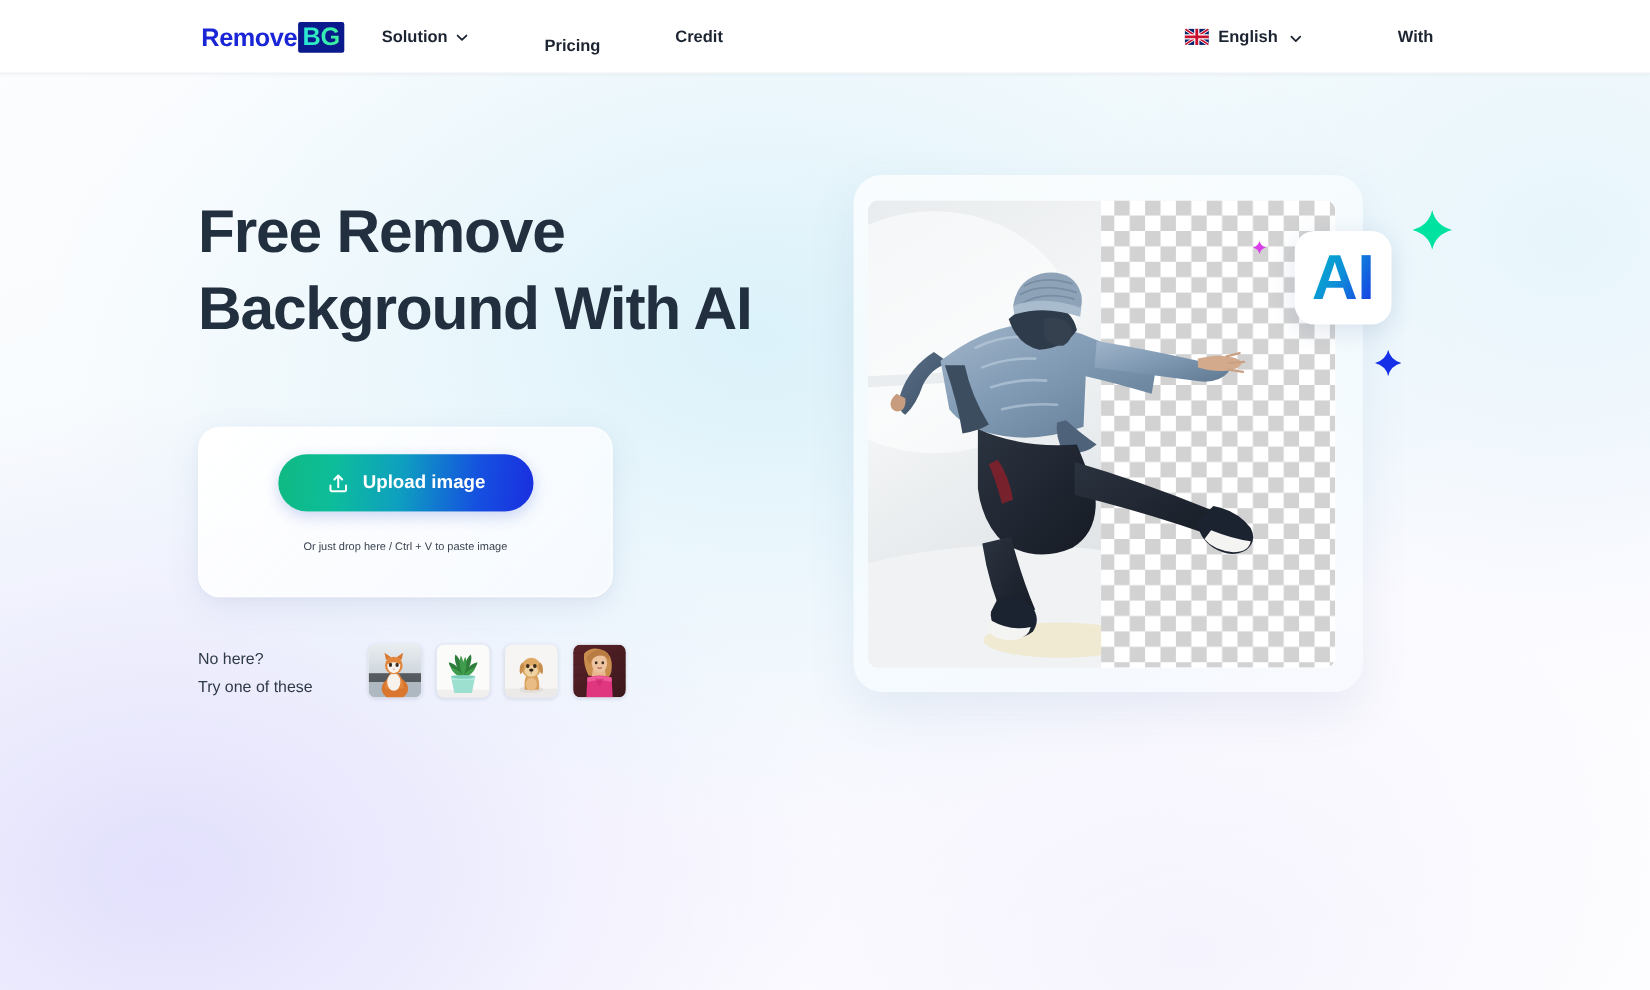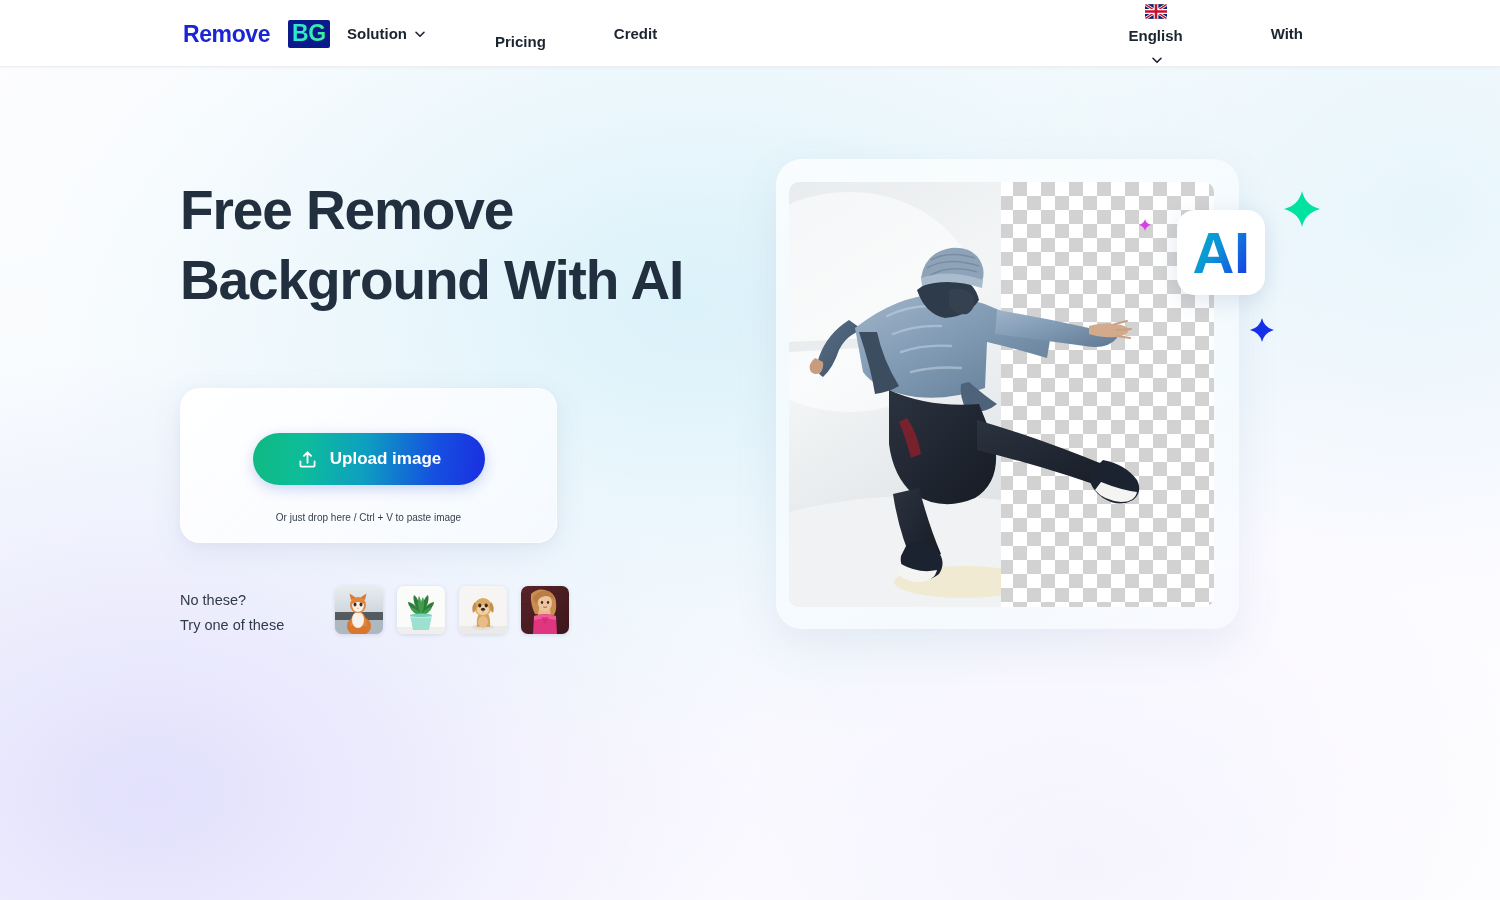--- a/index.html
+++ b/index.html
@@ -55,21 +55,21 @@
     font-size: 23px;
     font-weight: 700;
     letter-spacing: -0.4px;
     line-height: 1;
     cursor: pointer;
   }
   .logo-remove { color: #1a25d6; }
   .logo-bg {
     background: #0a1a8c;
     color: transparent;
-    margin-left: 18px;
+    margin-left: 1px;
     padding: 2px 4px 3px 4px;
     border-radius: 2px;
     background-image: none;
   }
   .logo-bg span {
     background: linear-gradient(90deg, #29e8d6 0%, #3ef09a 100%);
     -webkit-background-clip: text;
     background-clip: text;
     color: transparent;
     font-weight: 700;
@@ -111,21 +111,20 @@
     height: 67px;
     display: flex;
     align-items: center;
   }
   .lang {
     display: flex;
     align-items: center;
     gap: 8px;
     cursor: pointer;
     margin-right: 88px;
-    flex-direction: column;
   }
   .flag {
     width: 22px;
     height: 15px;
     border-radius: 2px;
     flex: none;
     display: block;
   }
   .lang-label {
     font-size: 15px;
@@ -179,21 +178,21 @@
     border-radius: 20px;
     background: linear-gradient(135deg, rgba(255,255,255,0.95) 0%, rgba(252,253,255,0.88) 50%, rgba(247,250,254,0.8) 100%);
     border: 1px solid rgba(255,255,255,0.9);
     box-shadow: 0 8px 30px rgba(90,110,160,0.10), 0 2px 8px rgba(90,110,160,0.05);
     display: flex;
     flex-direction: column;
     align-items: center;
     z-index: 6;
   }
   .upload-btn {
-    margin-top: 44px;
+    margin-top: 24px;
     width: 232px;
     height: 52px;
     border-radius: 26px;
     border: none;
     cursor: pointer;
     background: linear-gradient(96deg, #10b981 0%, #0dbd9a 22%, #0e9fc0 48%, #1550e0 78%, #1a2ee0 100%);
     color: #ffffff;
     font-size: 17px;
     font-weight: 700;
     font-family: "Liberation Sans", sans-serif;
@@ -360,21 +359,21 @@
           <path d="M4.6 14 V18.3 A1.1 1.1 0 0 0 5.7 19.4 H18.3 A1.1 1.1 0 0 0 19.4 18.3 V14" fill="none" stroke="#ffffff" stroke-width="1.9" stroke-linecap="round" stroke-linejoin="round"></path>
         </svg>
       </span>
       <span>Upload image</span>
     </button>
     <div class="upload-hint">Or just drop here / Ctrl + V to paste image</div>
   </div>
 
   <div class="samples">
     <div class="samples-label">
-      <div>No these?</div>
+      <div>No here?</div>
       <div>Try one of these</div>
     </div>
     <div class="thumbs">
 
       <div class="thumb">
         <svg viewBox="0 0 48 48" aria-hidden="true">
           <defs>
             <linearGradient id="catbg" x1="0" y1="0" x2="0" y2="1">
               <stop offset="0" stop-color="#e9edf0"></stop>
                 <stop offset="0.55" stop-color="#cfd7dd"></stop>

